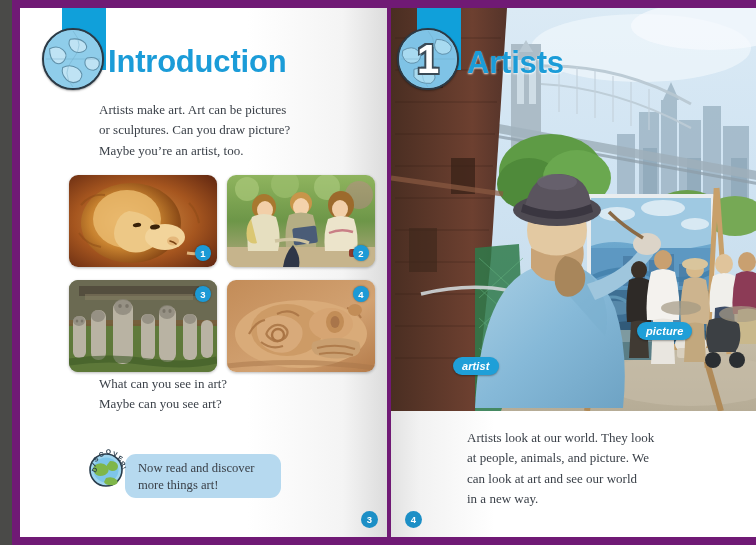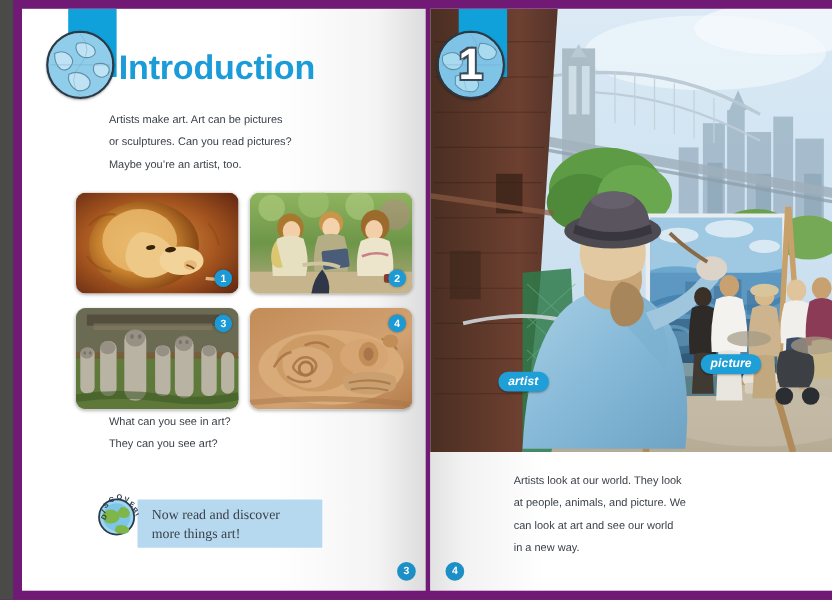--- a/index.html
+++ b/index.html
@@ -29,40 +29,40 @@
     color:#ffffff;text-shadow:
       -1.6px -1.6px 0 #3a4a56, 1.6px -1.6px 0 #3a4a56,
       -1.6px 1.6px 0 #3a4a56, 1.6px 1.6px 0 #3a4a56;
     line-height:1;}
 
   .head-title{position:absolute;font-family:"Liberation Sans",sans-serif;
     font-weight:bold;font-size:31px;color:#1b9cd8;letter-spacing:-.2px;}
   .head-title.shadow{text-shadow:0 1px 2px rgba(255,255,255,.9);}
 
   
-  .copy{position:absolute;color:#3b4149;font-size:10px;line-height:20.4px;
-    font-family:Liberation Sans, sans-serif;}
+  .copy{position:absolute;color:#3b4149;font-size:13px;line-height:20.4px;
+    font-family:Liberation Serif, serif;}
   .copy p{margin:0;}
 
   
   .thumbs{position:absolute;left:49px;top:167px;width:306px;height:197px;}
   .thumb{position:absolute;width:148px;height:92px;border-radius:9px;overflow:hidden;
     box-shadow:0 1px 3px rgba(0,0,0,.28);}
   .thumb svg{display:block;width:148px;height:92px;}
   .t1{left:0;top:0;}   .t2{left:158px;top:0;}
   .t3{left:0;top:105px;} .t4{left:158px;top:105px;}
   .numbadge{position:absolute;width:16px;height:16px;border-radius:50%;
     background:#1c9ad6;color:#fff;font-family:"Liberation Sans",sans-serif;
     font-size:9.5px;font-weight:bold;display:flex;align-items:center;justify-content:center;
     box-shadow:0 0 2px rgba(0,0,0,.4);}
   .nb-br{right:6px;bottom:6px;} .nb-tr{right:6px;top:6px;}
 
   
-  .discover{position:absolute;left:105px;top:446px;width:168px;height:44px;
-    background:#b6d9ef;border-radius:1px;}
+  .discover{position:absolute;left:105px;top:446px;width:156px;height:44px;
+    background:#b6d9ef;border-radius:11px;}
   .discover .dtext{position:absolute;left:13px;top:6px;color:#3b4149;
     font-size:12.6px;line-height:16.6px;font-family:"Liberation Serif",serif;}
   .discseal{position:absolute;left:62px;top:437px;width:48px;height:48px;}
   .discseal svg{display:block;width:48px;height:48px;}
 
   
   .photo{position:absolute;left:0;top:0;width:369px;height:403px;overflow:hidden;}
   .photo svg{display:block;width:369px;height:403px;}
   .wordtag{position:absolute;background:#1f9fd8;color:#ffffff;border-radius:9px;
     font-family:"Liberation Sans",sans-serif;font-size:11px;font-weight:bold;
@@ -88,21 +88,21 @@
         <path d="M28 10 Q38 8 44 14 Q48 20 42 23 Q34 26 29 20 Q25 14 28 10 Z" fill="#bfe3f4" stroke="#5f8fa8" stroke-width="1.1"></path>
         <path d="M20 40 Q28 36 36 41 Q44 47 38 54 Q30 59 24 53 Q18 47 20 40 Z" fill="#bfe3f4" stroke="#5f8fa8" stroke-width="1.1"></path>
         <path d="M46 30 Q56 28 59 34 Q60 41 53 43 Q46 43 44 37 Q43 32 46 30 Z" fill="#bfe3f4" stroke="#5f8fa8" stroke-width="1.1"></path>
         <path d="M2 31 H60 M31 1 Q44 16 31 31 Q18 46 31 61" fill="none" stroke="#6fa9c4" stroke-width=".8" opacity=".55"></path>
       </svg>
     </div>
     <div class="head-title" style="left:88px;top:36px;">Introduction</div>
 
     <div class="copy" style="left:79px;top:92px;width:275px;">
       <p>Artists make art. Art can be pictures</p>
-      <p>or sculptures. Can you read pictures?</p>
+      <p>or sculptures. Can you draw picture?</p>
       <p>Maybe you’re an artist, too.</p>
     </div>
 
     <div class="thumbs">
 
       <div class="thumb t1">
         <svg viewBox="0 0 148 92" preserveAspectRatio="none" aria-hidden="true">
           <defs>
             <radialGradient id="lionbg" cx="45%" cy="50%" r="75%">
               <stop offset="0%" stop-color="#d99a4e"></stop>
@@ -243,21 +243,21 @@
           </g>
           <ellipse cx="128" cy="30" rx="7" ry="6" fill="#c28d57"></ellipse>
           <path d="M0 86 q74 -8 148 2" stroke="#a8764a" stroke-width="5" fill="none" opacity=".5"></path>
         </svg>
         <div class="numbadge nb-tr">4</div>
       </div>
     </div>
 
     <div class="copy" style="left:79px;top:366px;width:270px;">
       <p>What can you see in art?</p>
-      <p>They can you see art?</p>
+      <p>Maybe can you see art?</p>
     </div>
 
     <div class="discover">
       <div class="dtext">
         <div>Now read and discover</div>
         <div>more things art!</div>
       </div>
     </div>
     <div class="discseal">
       <svg viewBox="0 0 48 48" aria-hidden="true">
@@ -480,35 +480,36 @@
         </g>
 
         <path d="M318 312 q18 -6 30 4 q4 18 -4 28 h-26 q-6 -16 0 -32 Z" fill="#3c4044"></path>
         <circle cx="322" cy="352" r="8" fill="#2a2e32"></circle>
         <circle cx="346" cy="352" r="8" fill="#2a2e32"></circle>
 
         <ellipse cx="290" cy="300" rx="20" ry="7" fill="#a39883" opacity=".7"></ellipse>
         <ellipse cx="350" cy="306" rx="22" ry="8" fill="#a89c86" opacity=".7"></ellipse>
       </svg>
 
-      <div class="wordtag" style="left:62px;top:330px;text-align:center;">artist</div>
+      <div class="wordtag" style="left:62px;top:349px;text-align:center;">artist</div>
       <div class="wordtag" style="left:246px;top:314px;">picture</div>
     </div>
 
     <div class="tab" style="left:26px;top:0;"></div>
     <div class="globe" style="left:6px;top:20px;">
       <svg viewBox="0 0 62 62" preserveAspectRatio="none" aria-hidden="true">
         <circle cx="31" cy="31" r="31" fill="#7fc3e6"></circle>
         <path d="M4 22 Q14 16 20 22 Q26 28 20 34 Q12 38 6 32 Q2 27 4 22 Z" fill="#a8daf0" stroke="#5f8fa8" stroke-width="1"></path>
         <path d="M40 10 Q52 10 56 18 Q56 26 46 26 Q38 24 38 16 Z" fill="#a8daf0" stroke="#5f8fa8" stroke-width="1"></path>
         <path d="M16 42 Q28 38 36 44 Q42 52 34 57 Q22 58 16 50 Z" fill="#a8daf0" stroke="#5f8fa8" stroke-width="1"></path>
         <path d="M2 31 H60 M31 1 Q44 16 31 31 Q18 46 31 61" fill="none" stroke="#6fa9c4" stroke-width=".8" opacity=".5"></path>
       </svg>
       <div class="chapnum">1</div>
     </div>
+    <div class="head-title shadow" style="left:76px;top:37px;">Artists</div>
 
     <div class="copy" style="left:76px;top:420px;width:280px;">
       <p>Artists look at our world. They look</p>
       <p>at people, animals, and picture. We</p>
       <p>can look at art and see our world</p>
       <p>in a new way.</p>
     </div>
 
     <div class="pagenum" style="left:14px;top:503px;">4</div>
   </div>

